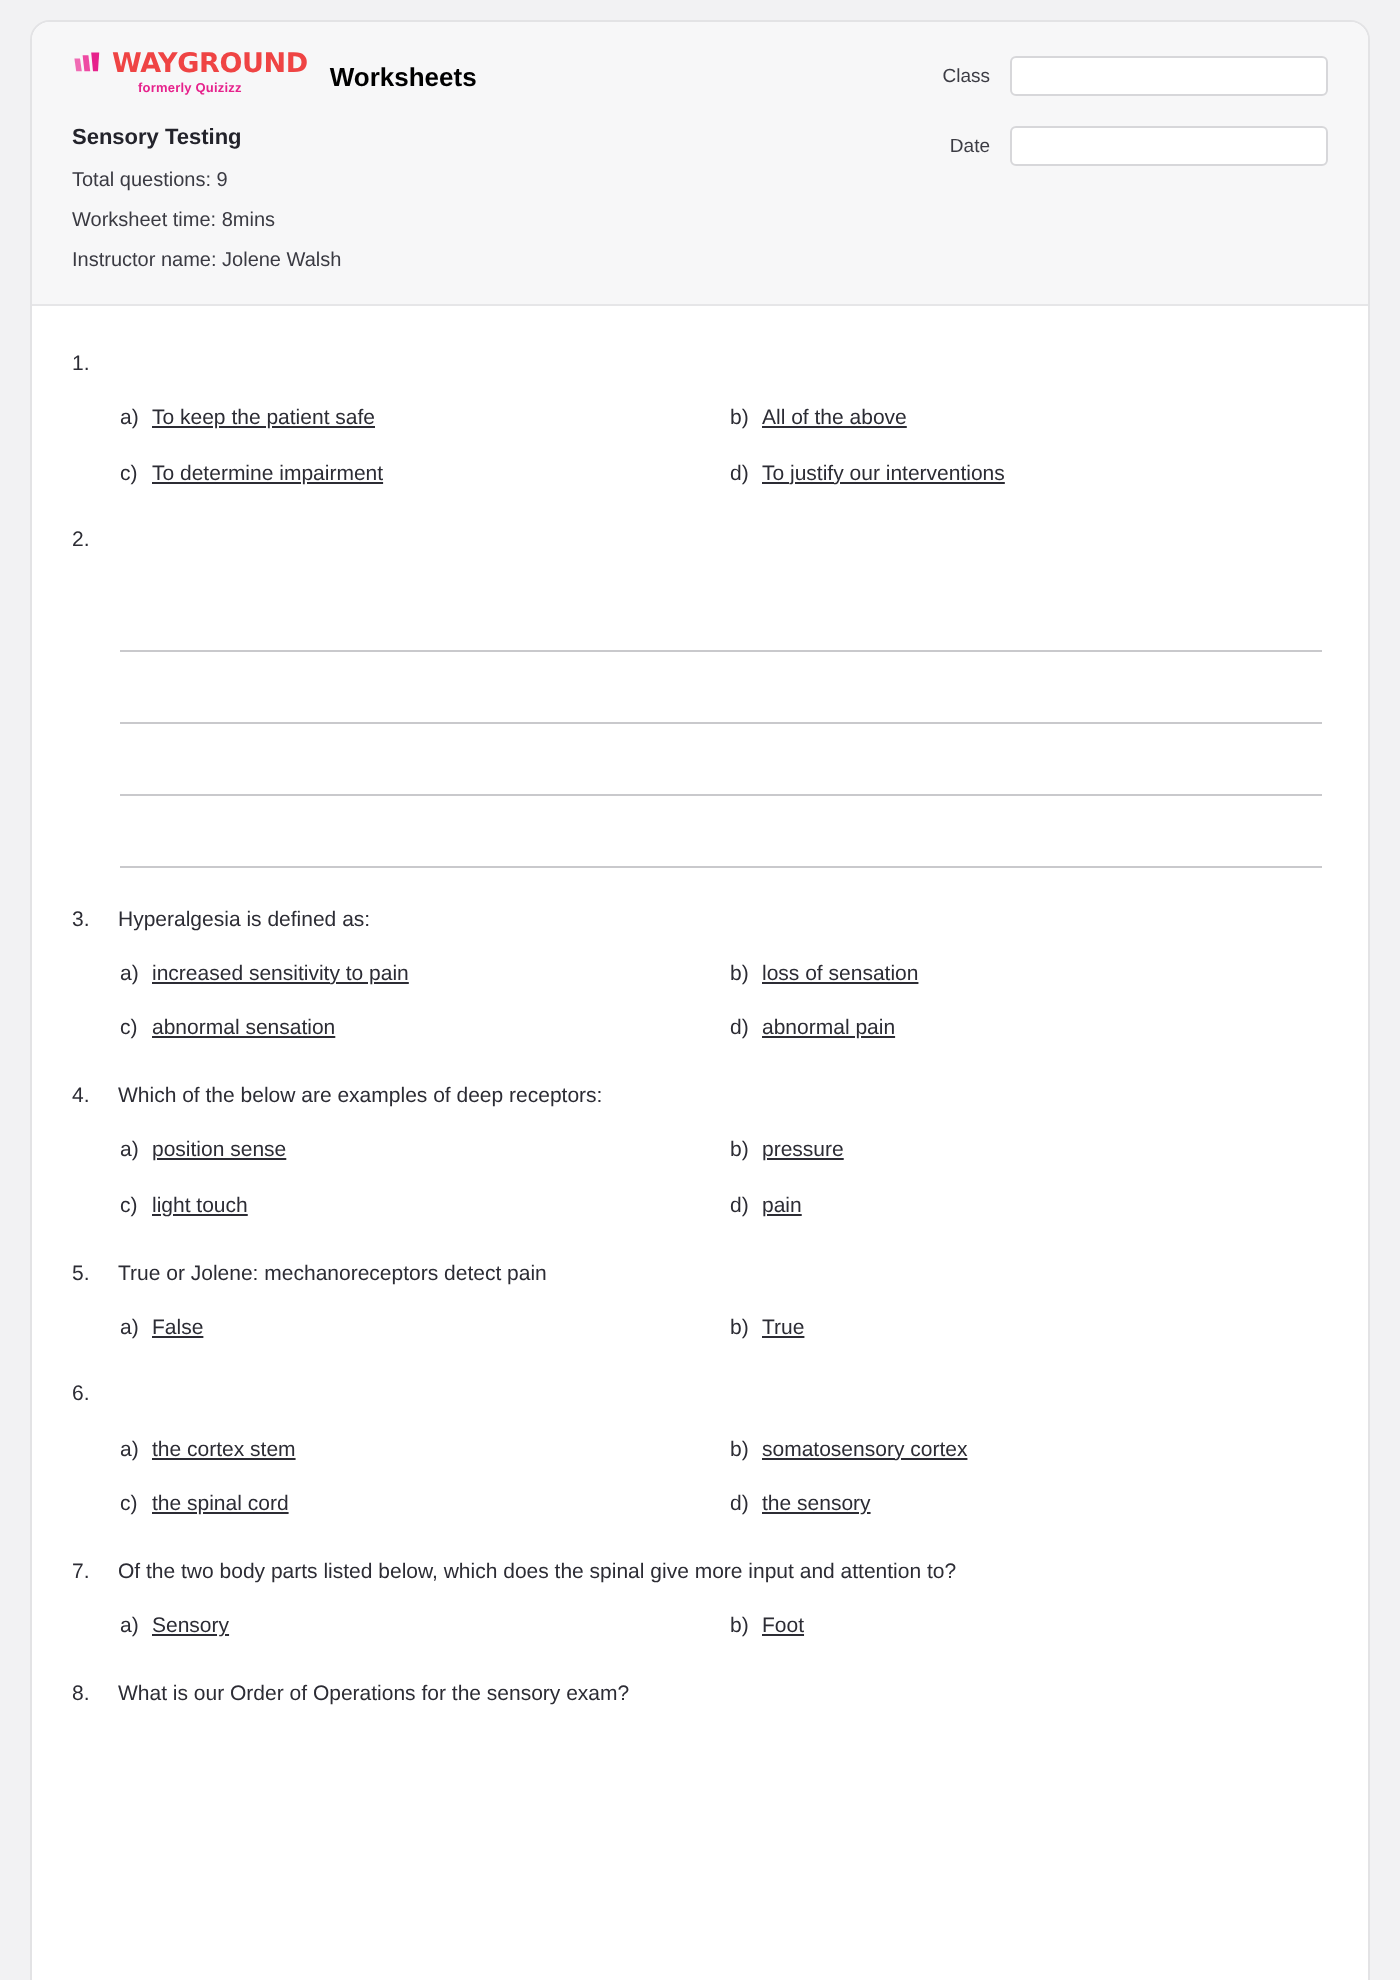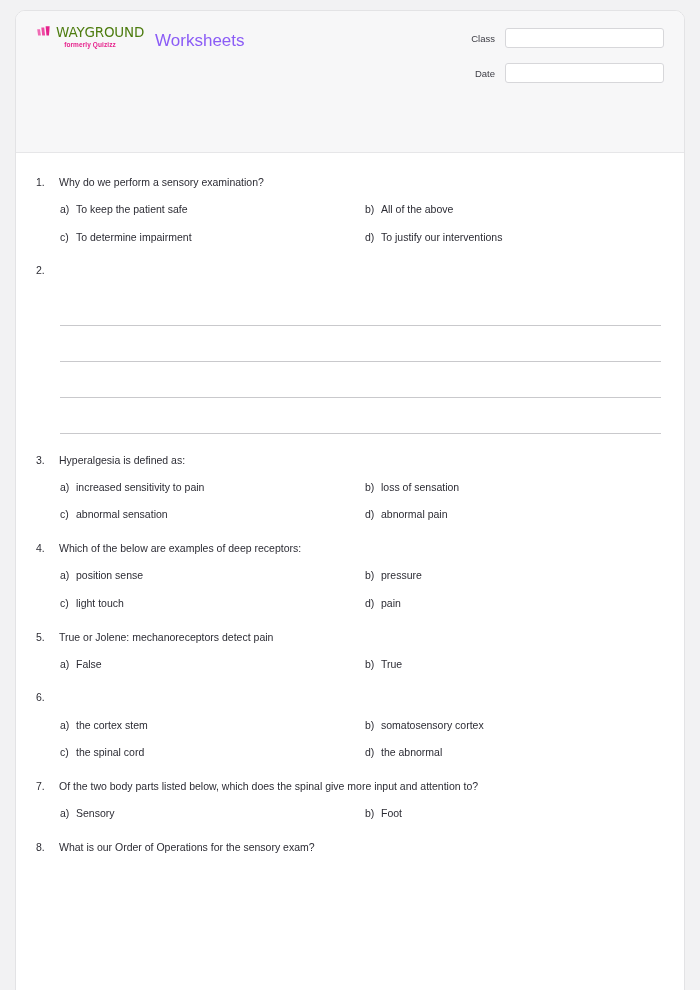--- a/index.html
+++ b/index.html
@@ -58,39 +58,39 @@
     display: flex;
     align-items: center;
     gap: 3px;
   }
 
   .logo-bars { display: block; }
 
   .logo-word {
     font-family: "DejaVu Sans", sans-serif;
     font-size: 13.5px;
-    font-weight: normal;
+    font-weight: bold;
     letter-spacing: -0.2px;
-    color: #4d7c0f;
+    color: #ef4444;
     line-height: 1;
   }
 
   .logo-sub {
     font-size: 6.5px;
     color: #e6228c;
     font-weight: bold;
     letter-spacing: 0.1px;
     margin-top: 2px;
     line-height: 1;
   }
 
   .worksheets-title {
-    font-size: 17px;
-    font-weight: normal;
-    color: #8b5cf6;
+    font-size: 13px;
+    font-weight: bold;
+    color: #000000;
     line-height: 1;
     padding-top: 7px;
   }
 
   
   .meta-block {
     position: absolute;
     left: 20px;
     top: 52px;
   }
@@ -195,21 +195,21 @@
   }
 
   .opt-col-a { width: 305px; flex: 0 0 305px; }
   .opt-col-b { flex: 1 1 auto; }
 
   .opt-letter {
     flex: 0 0 16px;
     width: 16px;
   }
 
-  .opt-label { flex: 1 1 auto; }
+  .opt-label { flex: 1 1 auto; text-decoration: underline; }
 
   
   .answer-lines {
     margin-top: 20px;
     padding-left: 24px;
     padding-right: 3px;
   }
 
   .answer-line {
     height: 36px;
@@ -234,20 +234,26 @@
             <path d="M9.6 0.3 L13.6 0.3 L13.0 9.6 L10.5 9.6 Z" fill="#e6228c"></path>
           </svg>
           <span class="logo-word">WAYGROUND</span>
         </div>
         <span class="logo-sub">formerly Quizizz</span>
       </div>
 
       <div class="worksheets-title">Worksheets</div>
     </div>
 
+    <div class="meta-block">
+      <div class="meta-title">Sensory Testing</div>
+      <div class="meta-line">Total questions: 9</div>
+      <div class="meta-line">Worksheet time: 8mins</div>
+      <div class="meta-line">Instructor name: Jolene Walsh</div>
+    </div>
 
     <div class="fields-block">
 
 
       <div class="field-row">
         <span class="field-label">Class</span>
         <input class="field-input" type="text" placeholder="" style="">
       </div>
 
       <div class="field-row">
@@ -255,21 +261,20 @@
         <input class="field-input" type="text" placeholder="" style="">
       </div>
 
     </div>
   </div>
 
   <div class="questions" id="questions-container">
       <div class="question">
         <div class="q-head">
           <div class="q-num">1.</div>
-          <div class="q-text">Why do we perform a sensory examination?</div>
         </div>
         <div class="options">
           <div class="opt-row">
             <div class="opt opt-col-a">
               <span class="opt-letter">a)</span>
               <span class="opt-label">To keep the patient safe</span>
             </div>
             <div class="opt opt-col-b">
               <span class="opt-letter">b)</span>
               <span class="opt-label">All of the above</span>
@@ -387,21 +392,21 @@
               <span class="opt-label">somatosensory cortex</span>
             </div>
           </div>
           <div class="opt-row">
             <div class="opt opt-col-a">
               <span class="opt-letter">c)</span>
               <span class="opt-label">the spinal cord</span>
             </div>
             <div class="opt opt-col-b">
               <span class="opt-letter">d)</span>
-              <span class="opt-label">the abnormal</span>
+              <span class="opt-label">the sensory</span>
             </div>
           </div>
         </div>
       </div>
       <div class="question">
         <div class="q-head">
           <div class="q-num">7.</div>
           <div class="q-text">Of the two body parts listed below, which does the spinal give more input and attention to?</div>
         </div>
         <div class="options">

